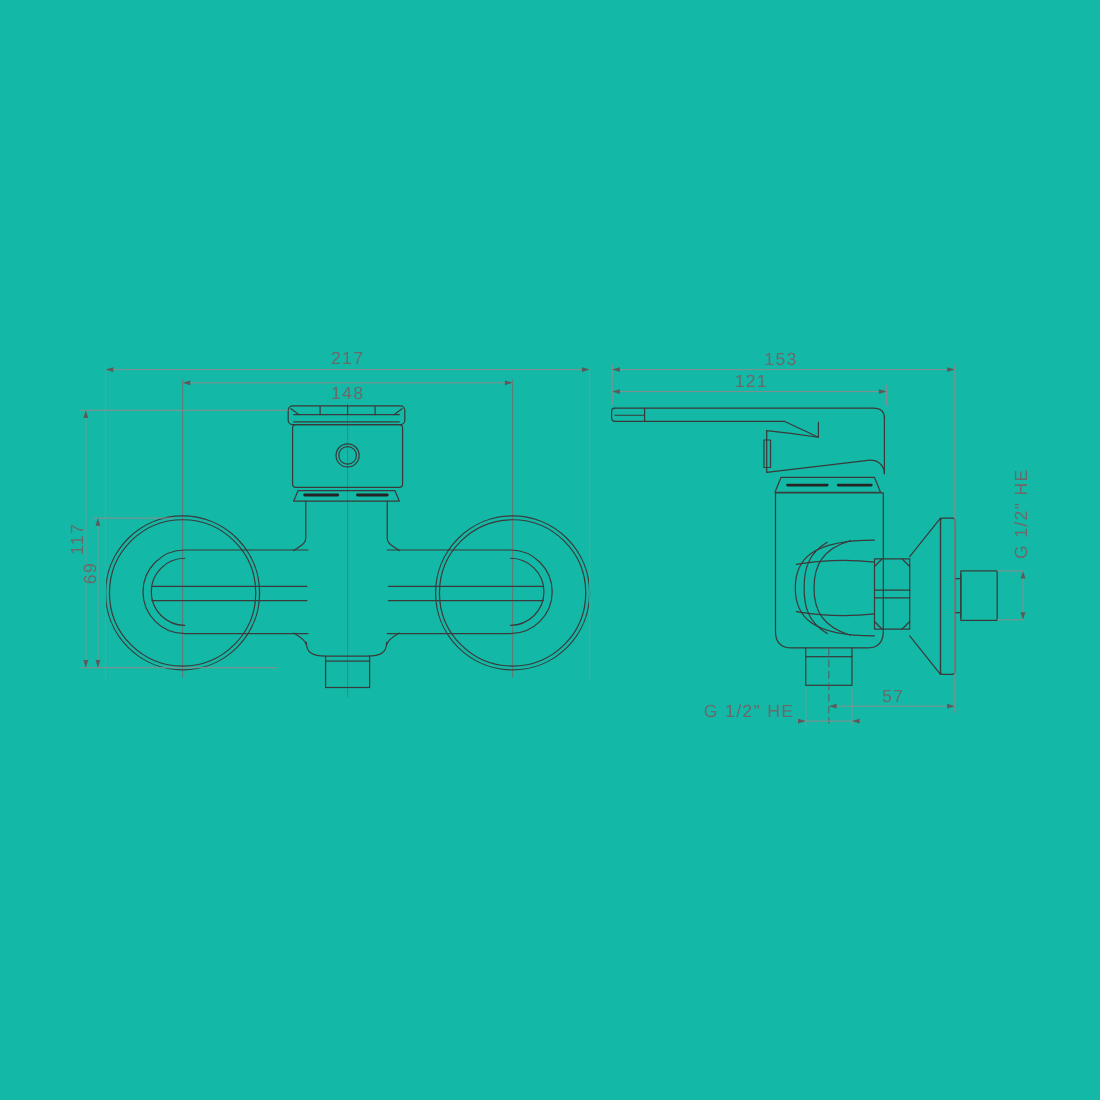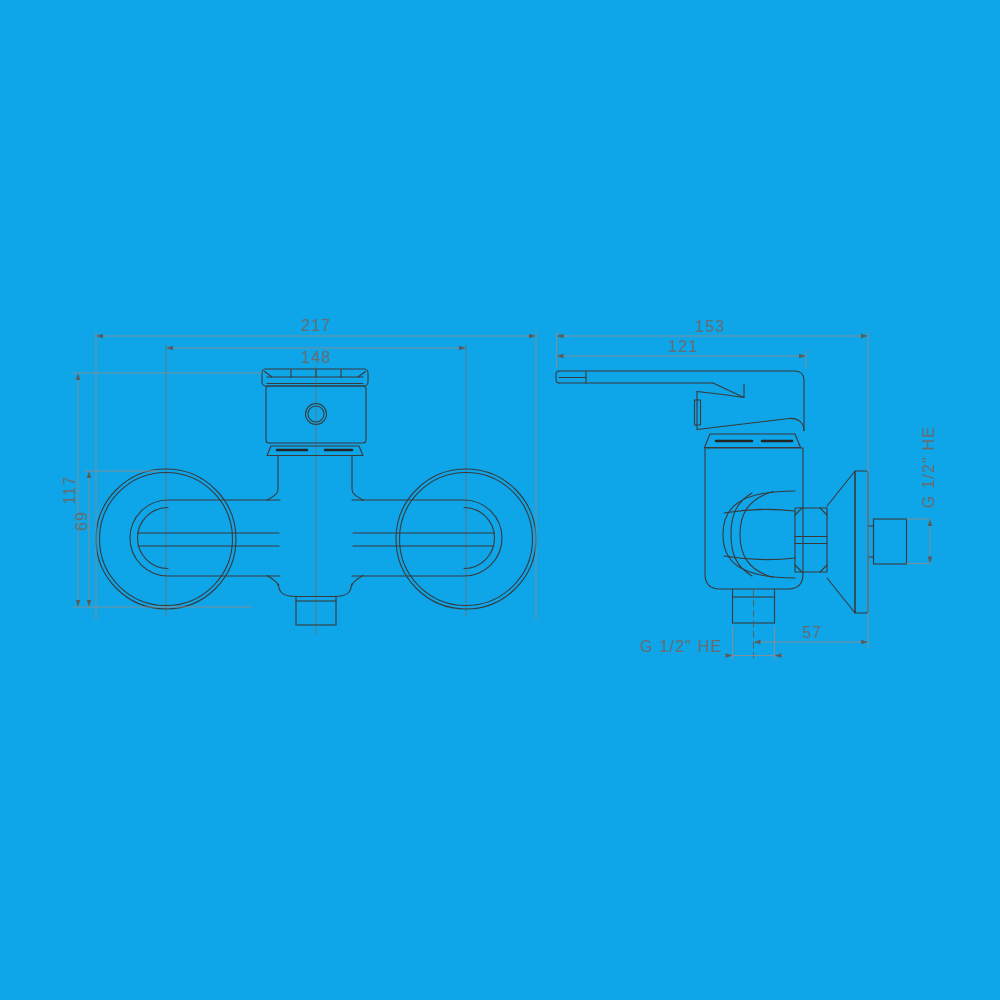--- a/index.html
+++ b/index.html
@@ -1,16 +1,16 @@
 <!DOCTYPE html>
 <html><head>
 <meta charset="utf-8">
 <style>
   html,body{margin:0;padding:0;background:#ffffff;}
-  .stage{width:1000px;height:1000px;background:#0ea5e9;position:relative;overflow:hidden;}
+  .stage{width:1000px;height:1000px;background:#14b8a6;position:relative;overflow:hidden;}
   svg{display:block;}
   .ln{fill:none;stroke:#3a3a3a;stroke-width:1.1;stroke-linecap:round;stroke-linejoin:round;}
   .shade{fill:none;stroke:#242424;stroke-width:2.6;stroke-linecap:round;}
   .cl{fill:none;stroke:#6f6f6f;stroke-width:0.8;}
   .dash{fill:none;stroke:#5a5a5a;stroke-width:0.9;stroke-dasharray:7 3.5;}
   .dim{fill:none;stroke:#8d8d8d;stroke-width:0.9;}
   .arr{fill:#5a5a5a;stroke:none;}
   .thr{fill:none;stroke:#3a3a3a;stroke-width:1.1;}
   .dimtxt{fill:#6a6a6a;font-family:"Liberation Sans",sans-serif;font-size:16px;letter-spacing:1.2px;}
   .mid{text-anchor:middle;}

